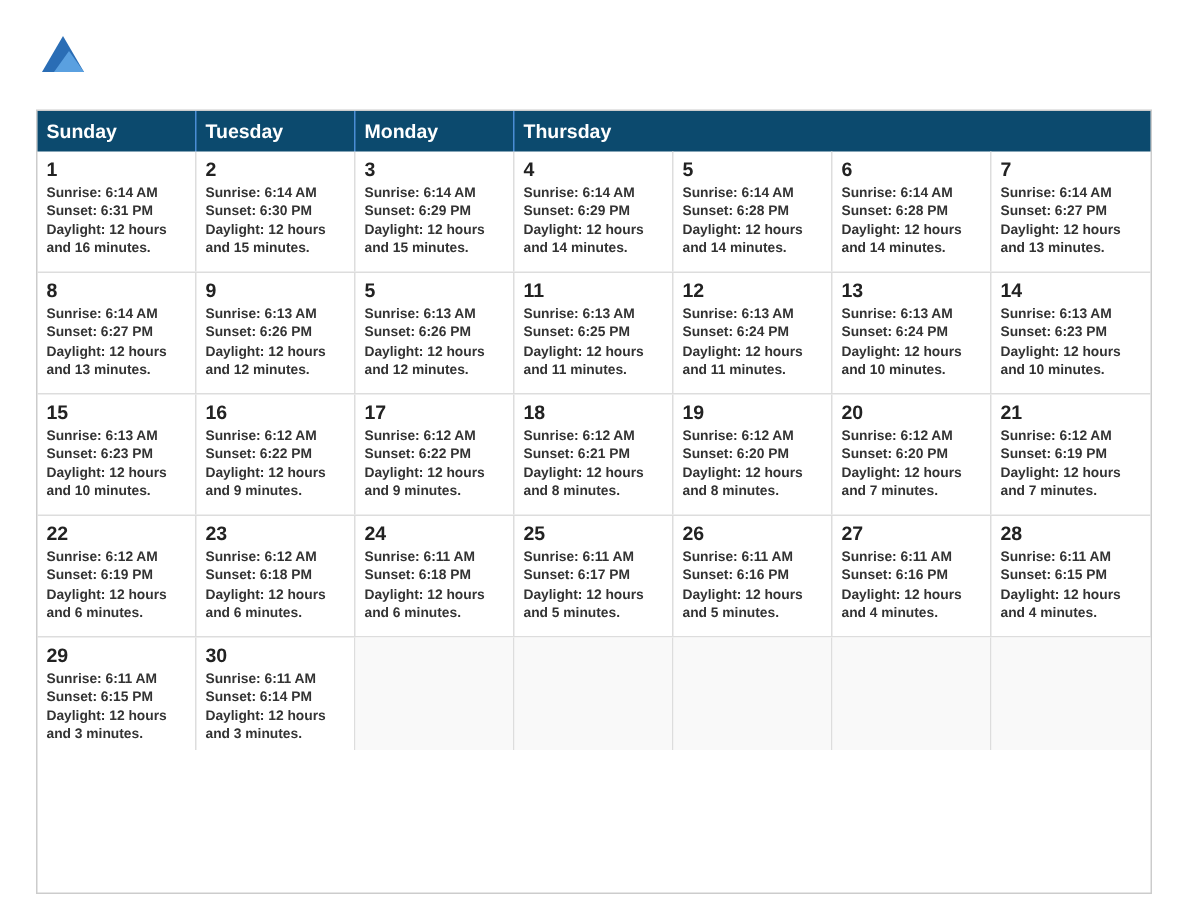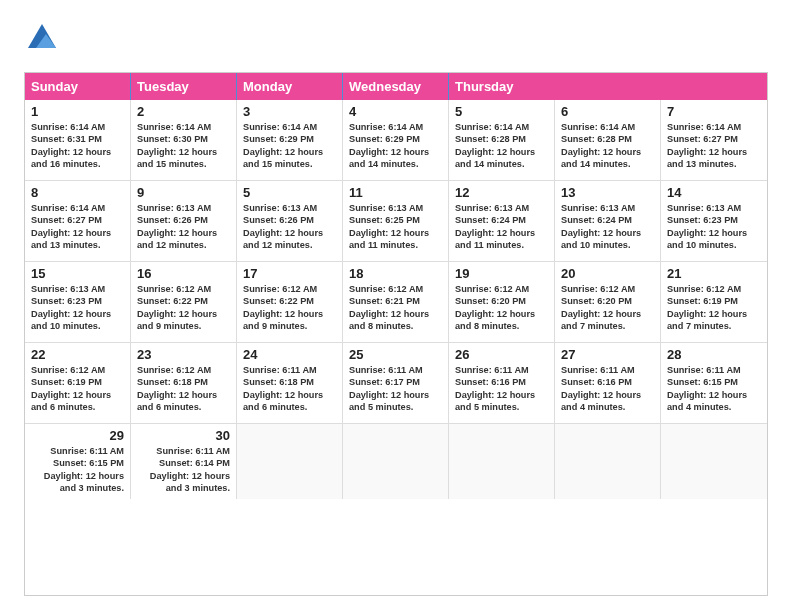--- a/index.html
+++ b/index.html
@@ -51,21 +51,21 @@
       font-size: 15px;
       color: #555;
     }
     .calendar {
       flex: 1;
       border: 1px solid #ccc;
     }
     .cal-header {
       display: grid;
       grid-template-columns: repeat(7, 1fr);
-      background: #ec4899;
+      background: #0c4a6e;
     }
     .cal-header-cell {
       color: #fff;
       font-weight: bold;
       font-size: 13px;
       padding: 6px 6px;
       text-align: left;
       border-right: 1px solid #4a8dd5;
     }
     .cal-header-cell:last-child {
@@ -105,21 +105,20 @@
       margin-bottom: 2px;
     }
     .cell-text {
       font-size: 9.2px;
       line-height: 1.35;
       color: #333;
       font-weight: bold;
     }
     .row-5 .cal-cell {
       min-height: 70px;
-      text-align: right;
     }
   </style>
 </head>
 <body>
 
 <div class="page">
   <div class="header">
     <div class="logo">
       <div>
         <svg width="36" height="36" viewBox="0 0 36 36">
@@ -139,21 +138,20 @@
       <div class="location-title"></div>
     </div>
   </div>
 
   <div class="calendar">
     <div class="cal-header">
 
     <div class="cal-header-cell">Sunday</div>
         <div class="cal-header-cell">Tuesday</div>
         <div class="cal-header-cell">Monday</div>
-        <div class="cal-header-cell">Wednesday</div>
         <div class="cal-header-cell">Thursday</div>
       </div>
     <div class="cal-body">
 
     <div class="cal-row row-1">
           <div class="cal-cell">
             <span class="day-num">1</span>
             <div class="cell-text">Sunrise: 6:14 AM<br>Sunset: 6:31 PM<br>Daylight: 12 hours and 16 minutes.</div>
           </div>
           <div class="cal-cell">

